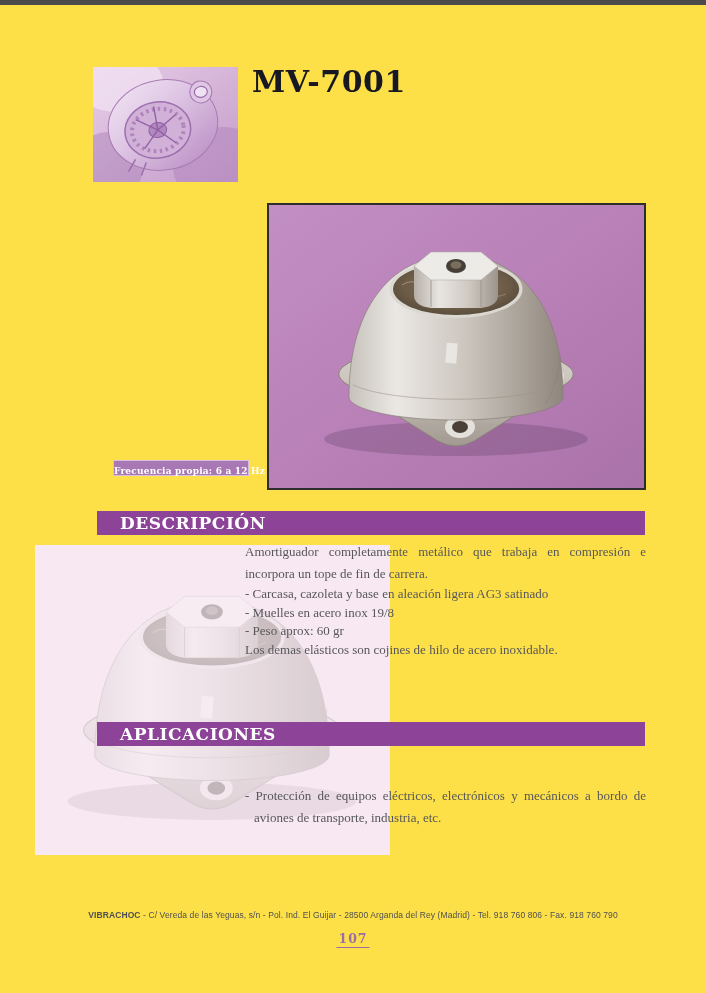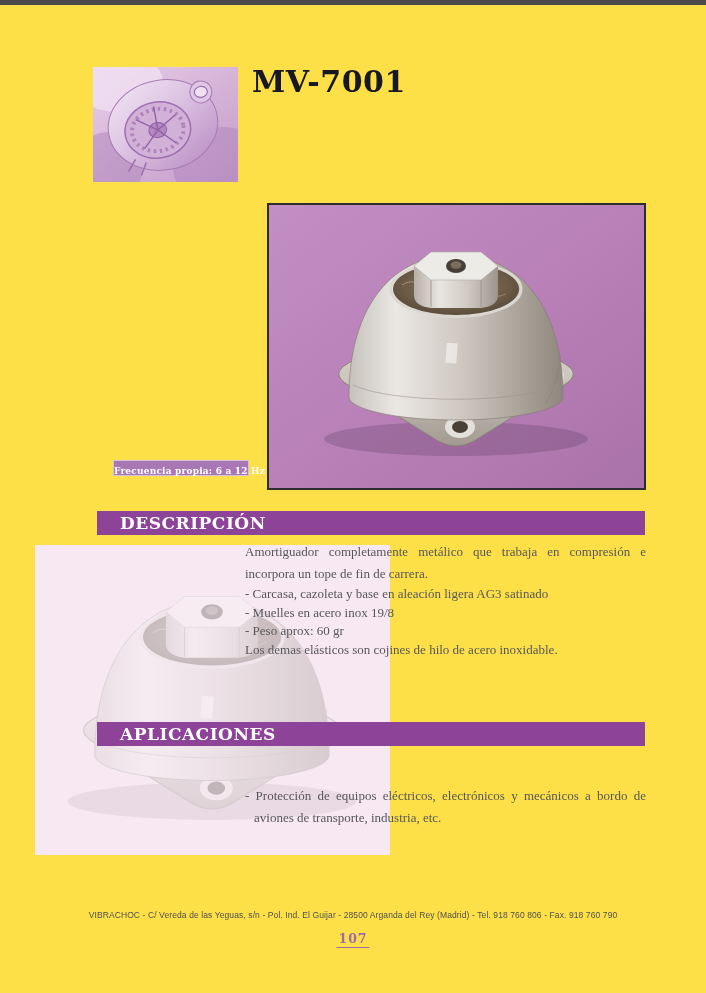--- a/index.html
+++ b/index.html
@@ -48,21 +48,21 @@
     font-size:13px; line-height:22px; color:#57575a;
   }
   .desc-intro { top:541px; text-align:justify; }
   .desc-list  { top:585px; line-height:18.5px; }
   .apps-text  { top:785px; text-align:justify; padding-left:9px; text-indent:-9px; box-sizing:border-box; }
   .footer-line {
     position:absolute; left:0; top:910px; width:706px; text-align:center;
     font-family:"Liberation Sans", sans-serif; font-size:8.5px; color:#4f4f51;
     letter-spacing:0.1px;
   }
-  .footer-line b { font-weight:400; }
+  .footer-line b { font-weight:700; }
   .page-number {
     position:absolute; top:931px; left:50%; transform:translateX(-50%);
     font-family:"DejaVu Serif", serif; font-weight:700; font-size:12.5px;
     color:#9b6cac; letter-spacing:1px;
     border-bottom:1.5px solid #9b6cac; padding:0 2px 1px 2px;
   }
 </style>
 </head>
 <body>
 

